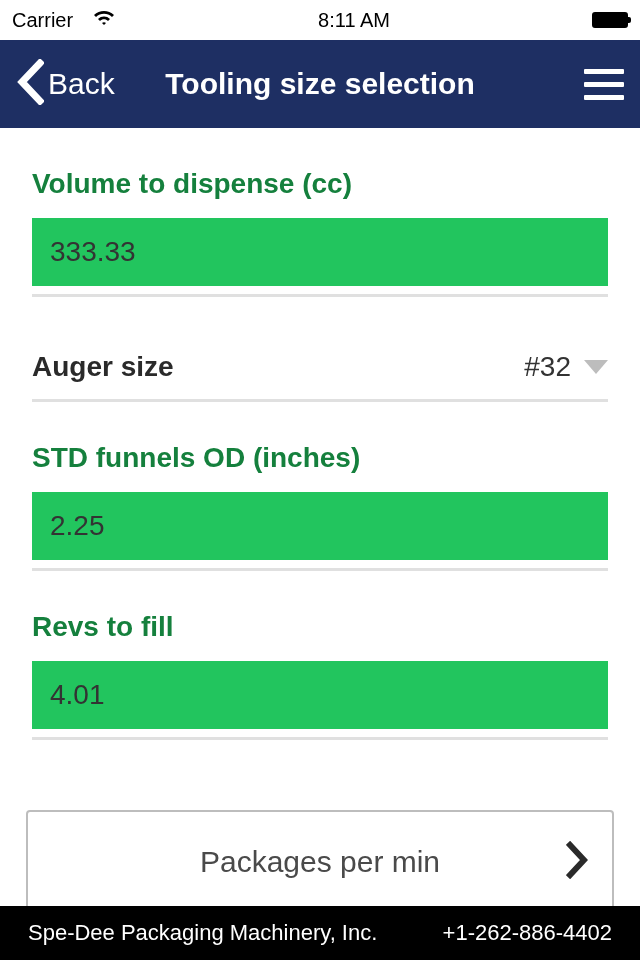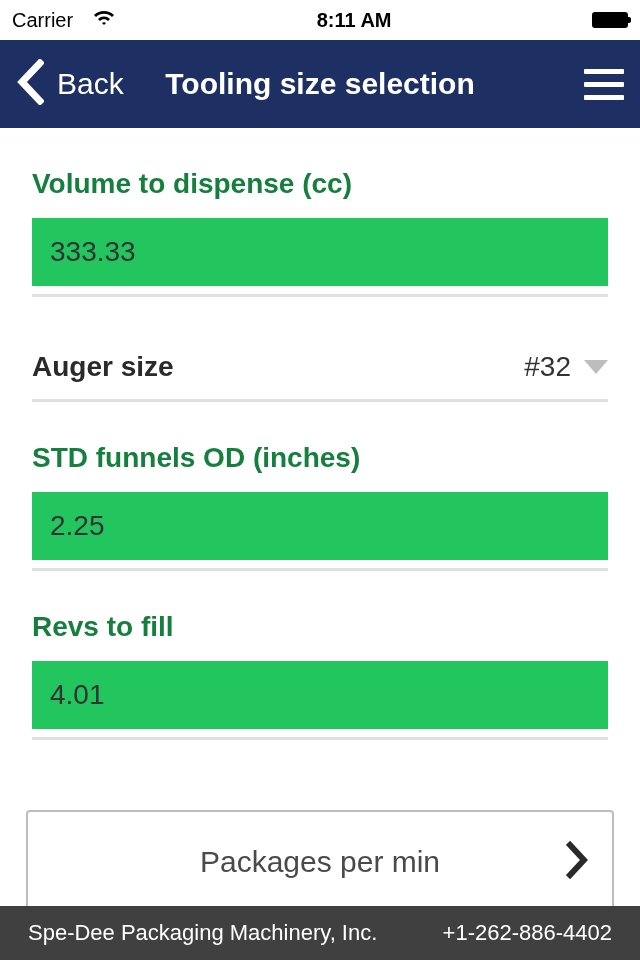--- a/index.html
+++ b/index.html
@@ -46,21 +46,21 @@
       height: 88px;
       background: #1e2f63;
       display: flex;
       align-items: center;
       padding: 0 16px;
       position: relative;
     }
     .back-group {
       display: flex;
       align-items: center;
-      gap: 13px;
+      gap: 4px;
       cursor: pointer;
       text-align: center;
     }
     .back-chevron {
       color: #fff;
     }
     .back-label {
       color: #fff;
       font-size: 30px;
       font-weight: 300;
@@ -161,42 +161,42 @@
       right: 24px;
       top: 50%;
       transform: translateY(-50%);
     }
     .footer {
       position: absolute;
       bottom: 0;
       left: 0;
       right: 0;
       height: 54px;
-      background: #404040;
+      background: #000000;
       display: flex;
       align-items: center;
       justify-content: space-between;
       padding: 0 28px;
       color: #fff;
       font-size: 22px;
     }
   </style>
 </head>
 <body>
 
 <div class="status-bar">
   <div class="status-left">
     <span>Carrier</span>
     <span class="wifi-icon">
       <svg width="24" height="18" viewBox="0 0 24 18">
           <path d="M12 16 L14 14 C12.9 13 11.1 13 10 14 Z M6 10 C9.3 6.7 14.7 6.7 18 10 L16 12 C13.8 9.8 10.2 9.8 8 12 Z M2 6 C7.5 0.5 16.5 0.5 22 6 L20 8 C15.6 3.6 8.4 3.6 4 8 Z" fill="#000"></path>
         </svg>
     </span>
   </div>
-  <span style="font-weight:700;">8:11 AM</span>
+  <span style="font-weight:400;">8:11 AM</span>
   <div class="status-right">
     <div class="battery"></div>
   </div>
 </div>
 
 <div class="nav-bar">
   <div class="back-group">
     <span class="back-chevron">
       <svg width="28" height="46" viewBox="0 0 28 46">
           <path d="M24 4 L6 23 L24 42" stroke="#fff" stroke-width="7" fill="none" stroke-linecap="square"></path>

